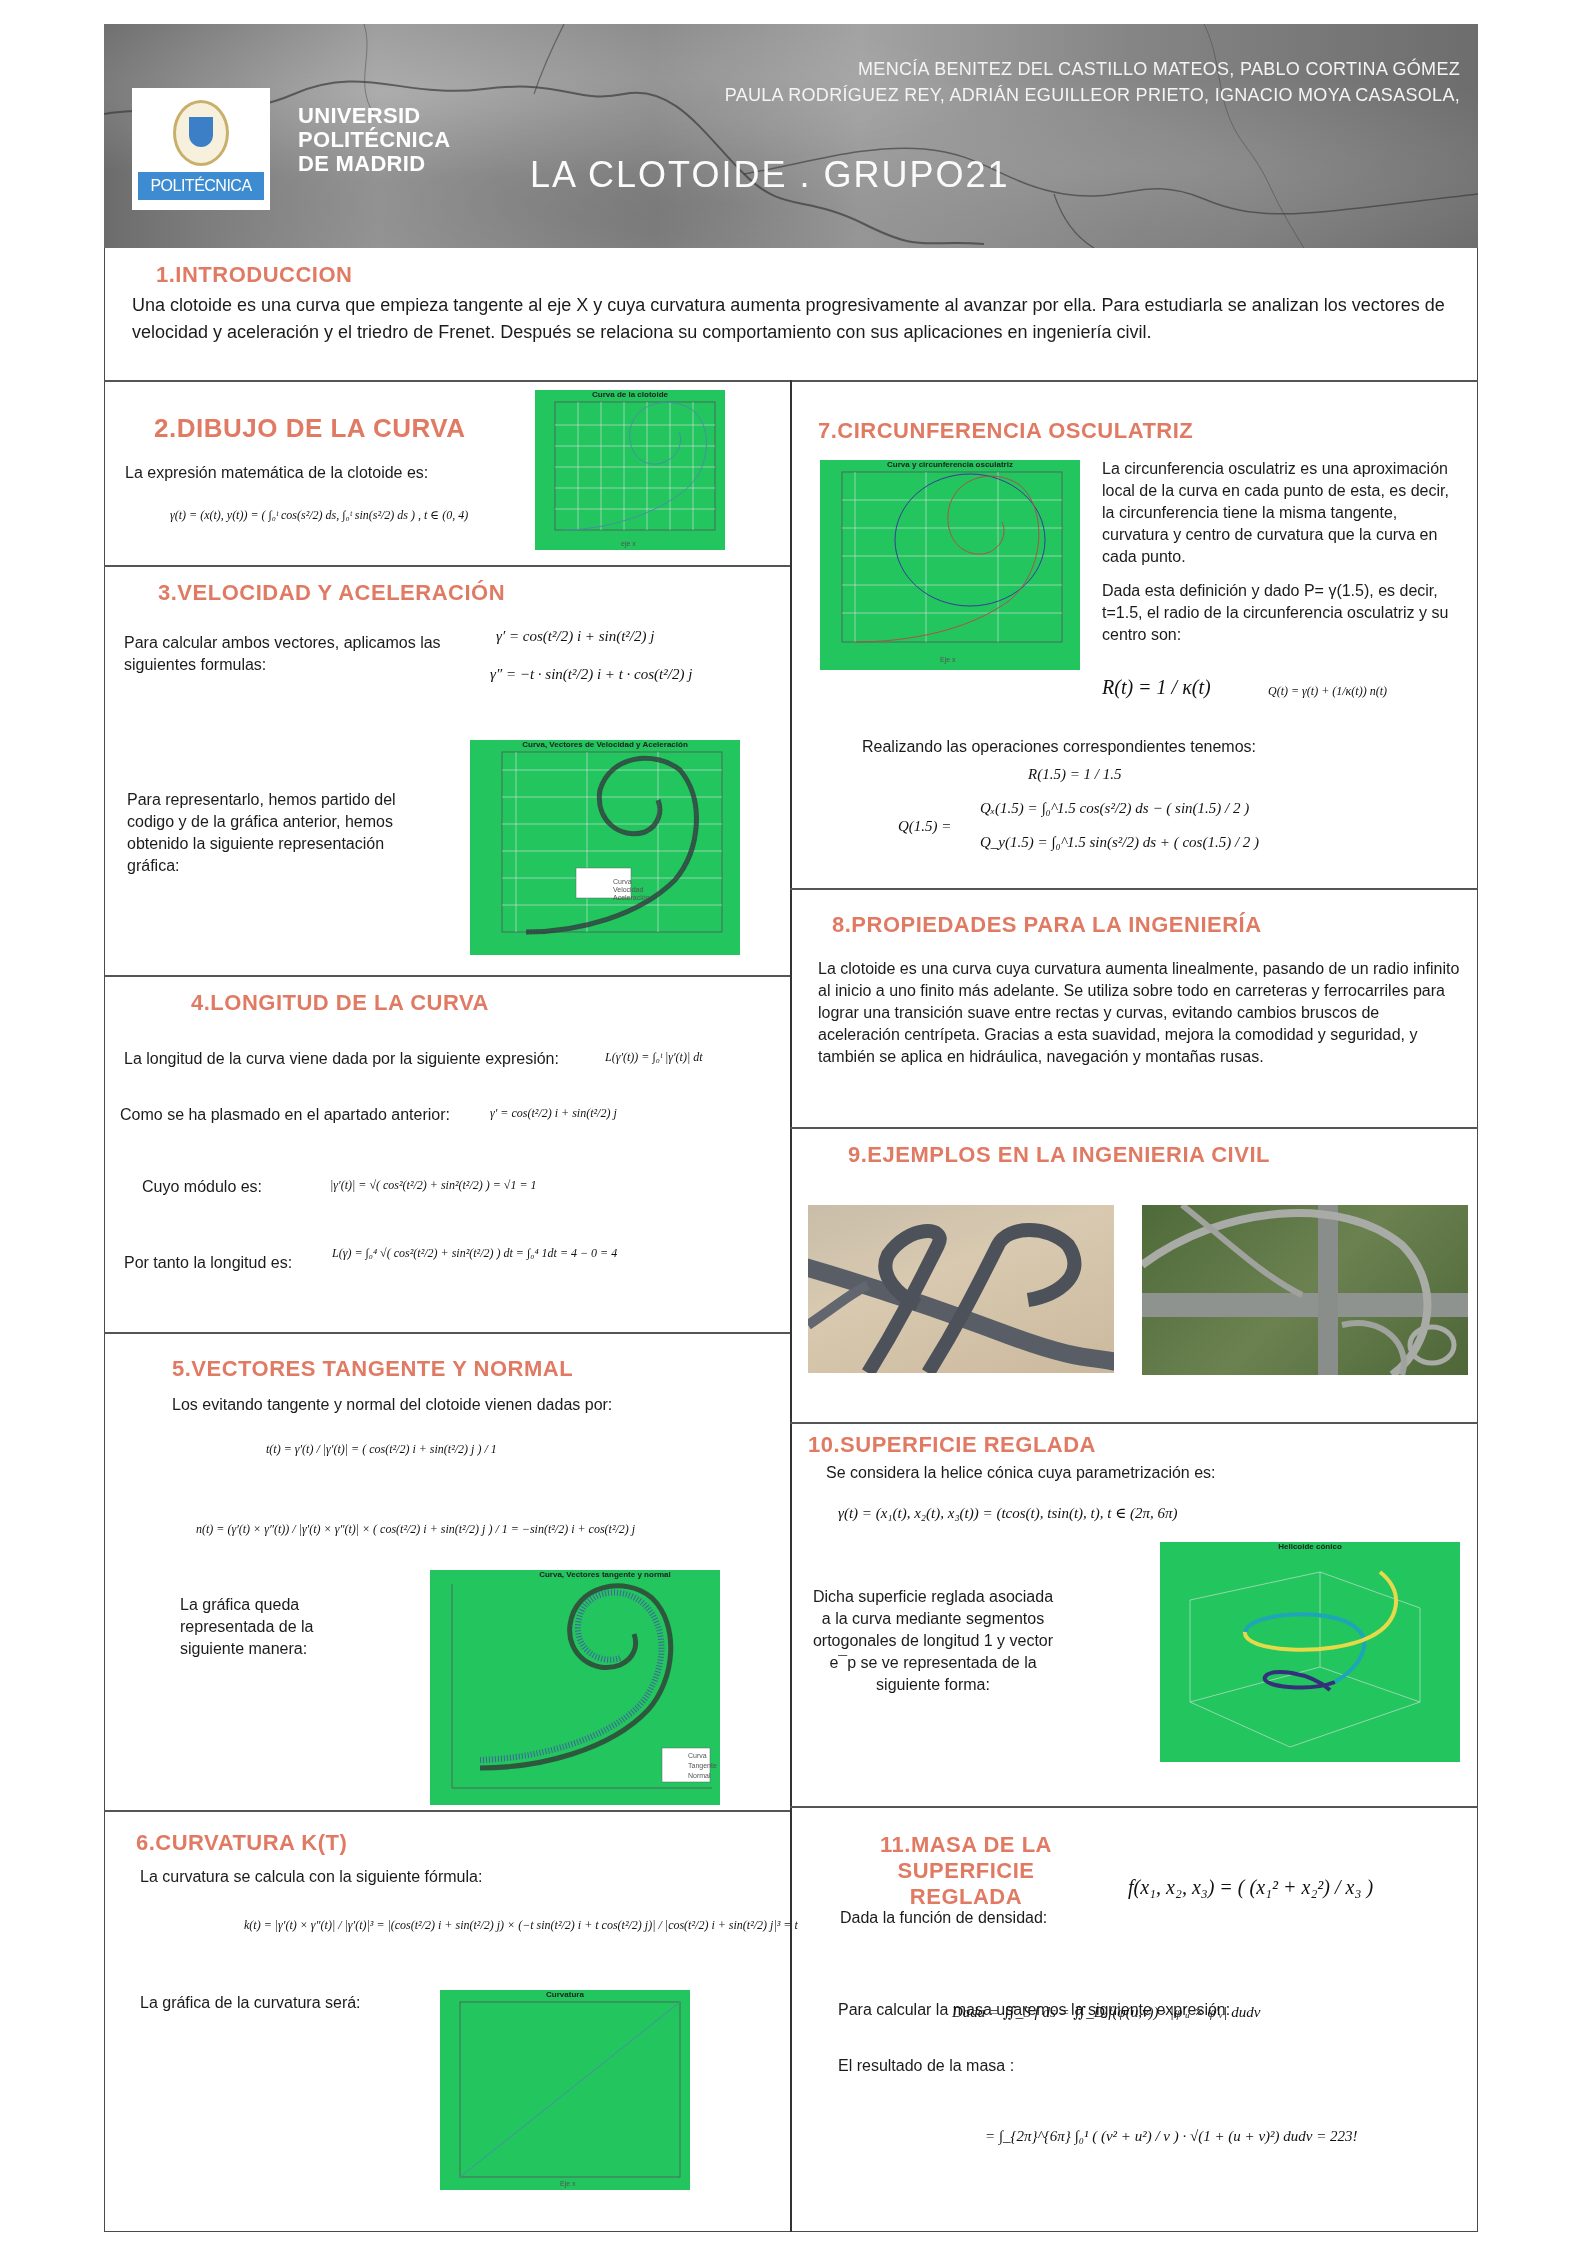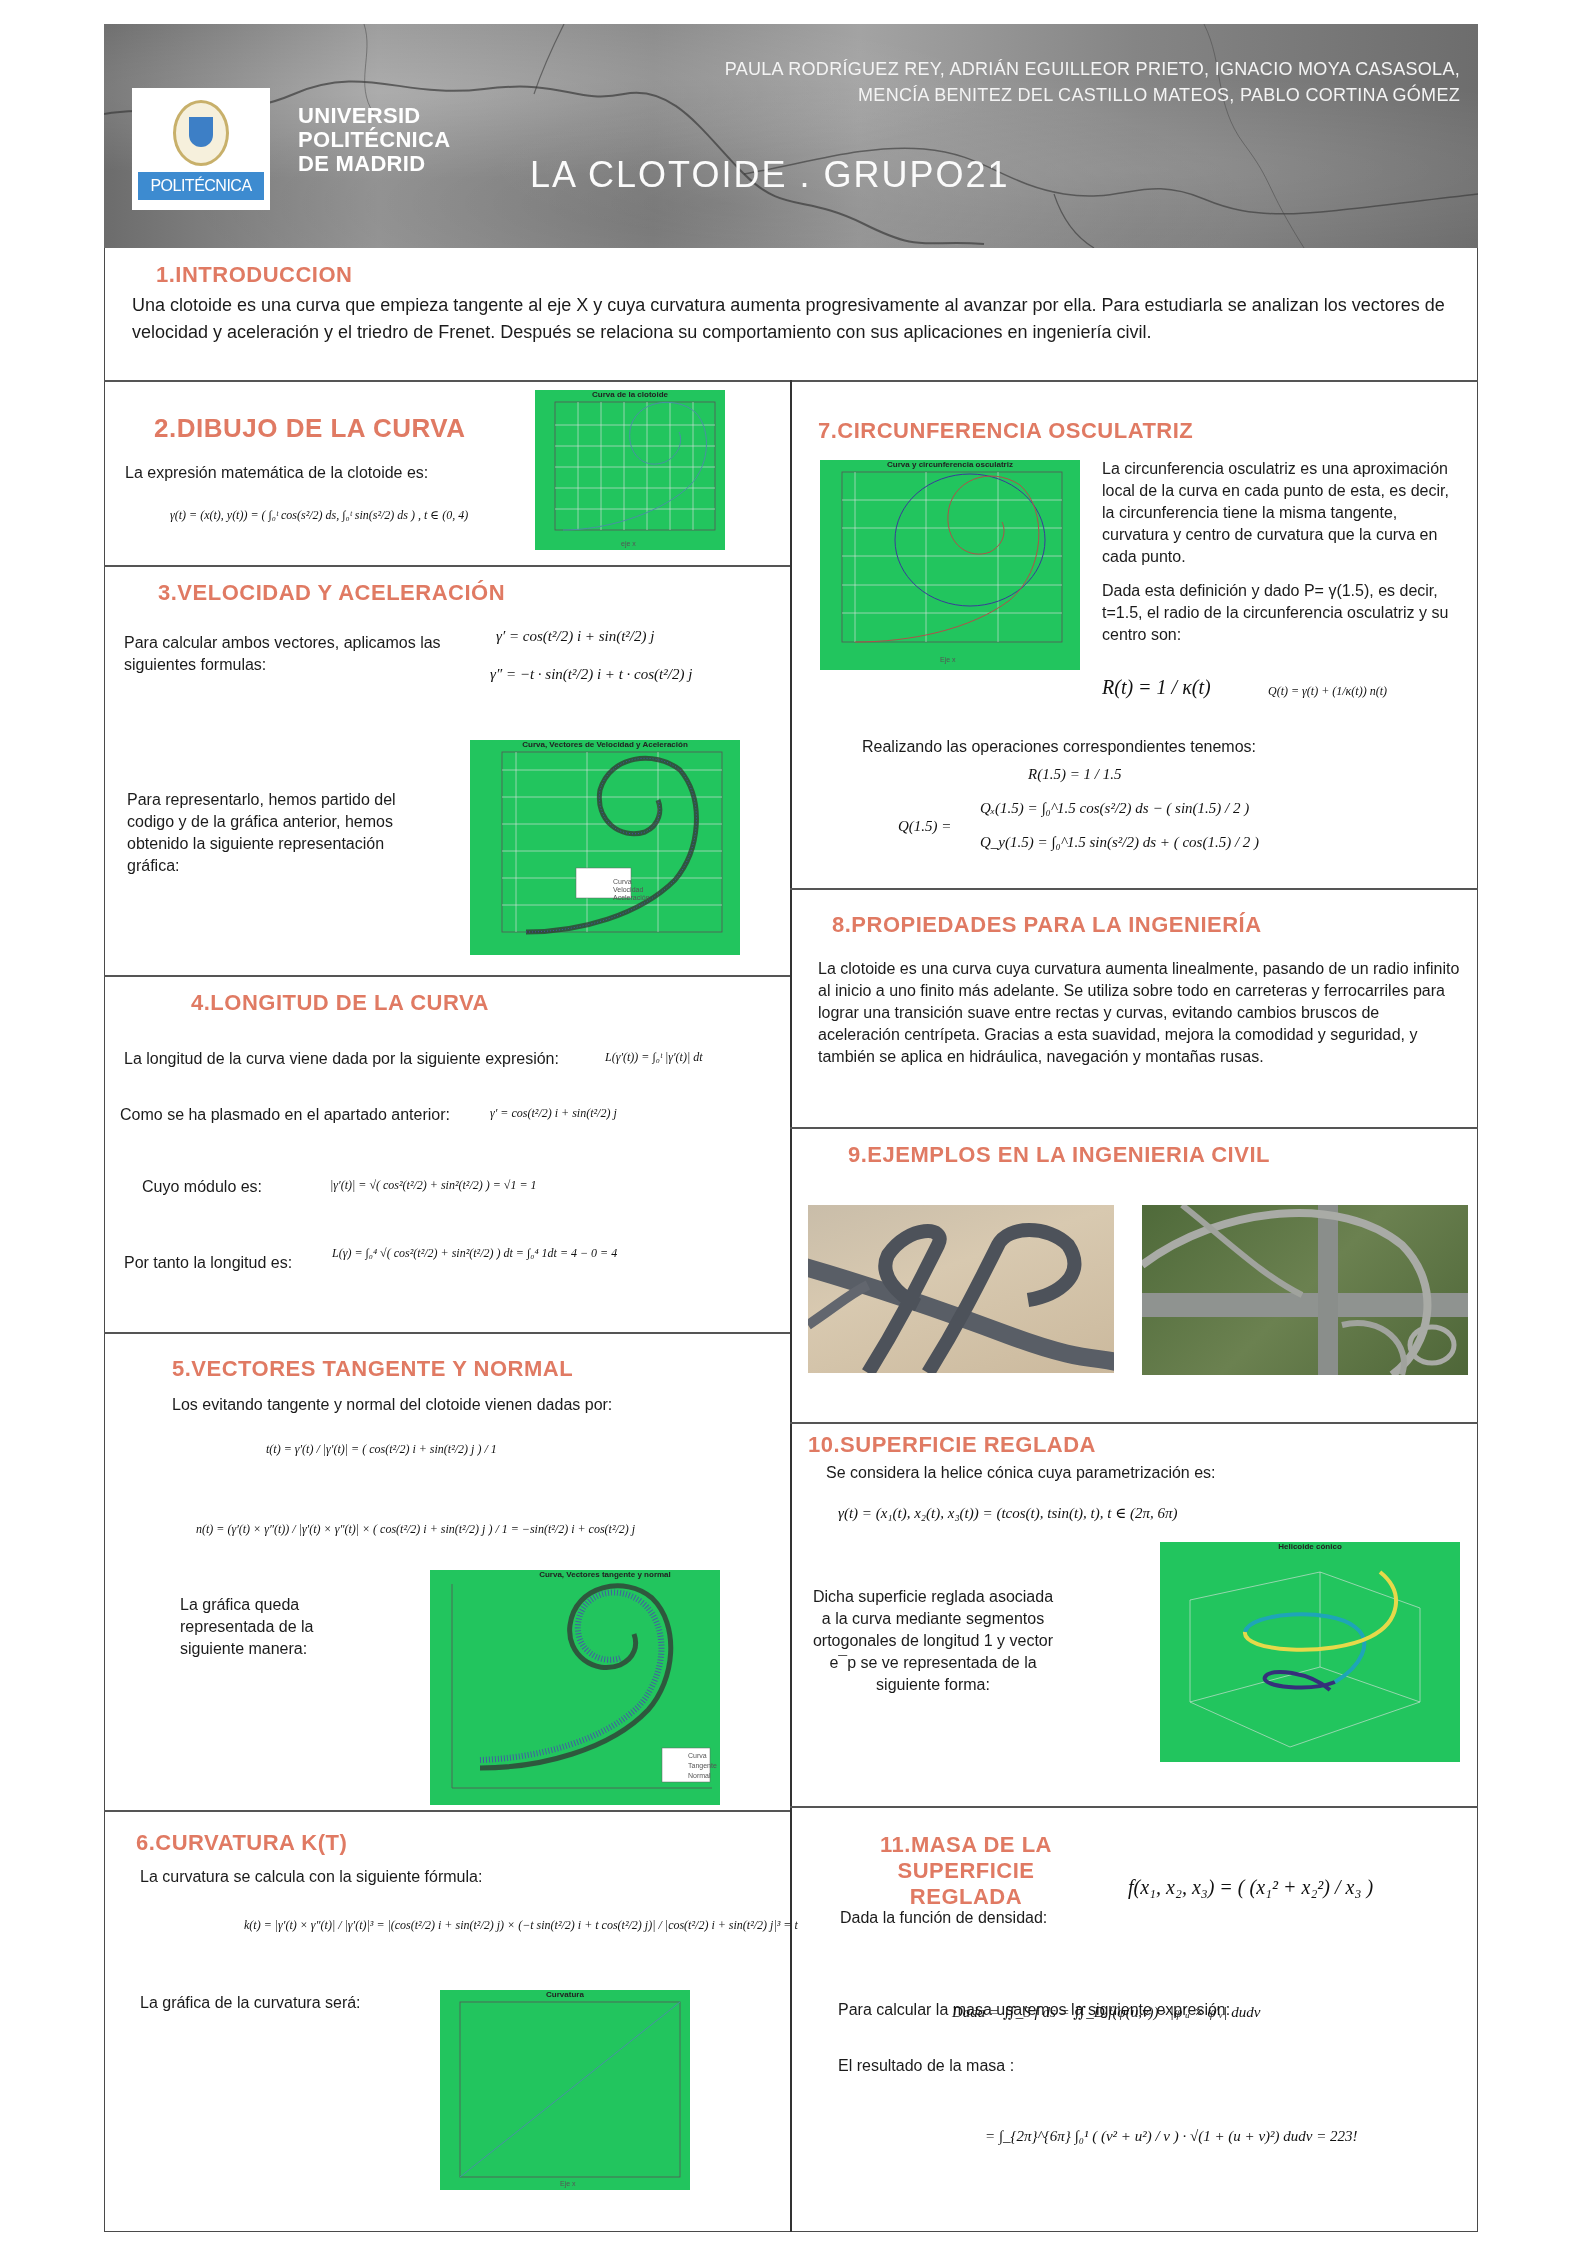--- a/index.html
+++ b/index.html
@@ -61,22 +61,22 @@
         <div class="shield"></div>
       </div>
     <div class="logo-band">POLITÉCNICA</div>
   </div>
   <div class="uni-name">
     <div>UNIVERSID</div>
     <div>POLITÉCNICA</div>
     <div>DE MADRID</div>
   </div>
   <div class="authors">
+    <div>MENCÍA BENITEZ DEL CASTILLO MATEOS, PABLO CORTINA GÓMEZ</div>
     <div>PAULA RODRÍGUEZ REY, ADRIÁN EGUILLEOR PRIETO, IGNACIO MOYA CASASOLA,</div>
-    <div>MENCÍA BENITEZ DEL CASTILLO MATEOS, PABLO CORTINA GÓMEZ</div>
   </div>
   <div class="poster-title">LA CLOTOIDE . GRUPO21</div>
 </div>
 
 <div class="hline" style="left:104px; top:380px; width:1374px;"></div>
 <div class="vline" style="left:790px; top:380px; height:1852px;"></div>
 <div class="hline" style="left:104px; top:565px; width:686px;"></div>
 <div class="hline" style="left:104px; top:975px; width:686px;"></div>
 <div class="hline" style="left:104px; top:1332px; width:686px;"></div>
 <div class="hline" style="left:104px; top:1810px; width:686px;"></div>

